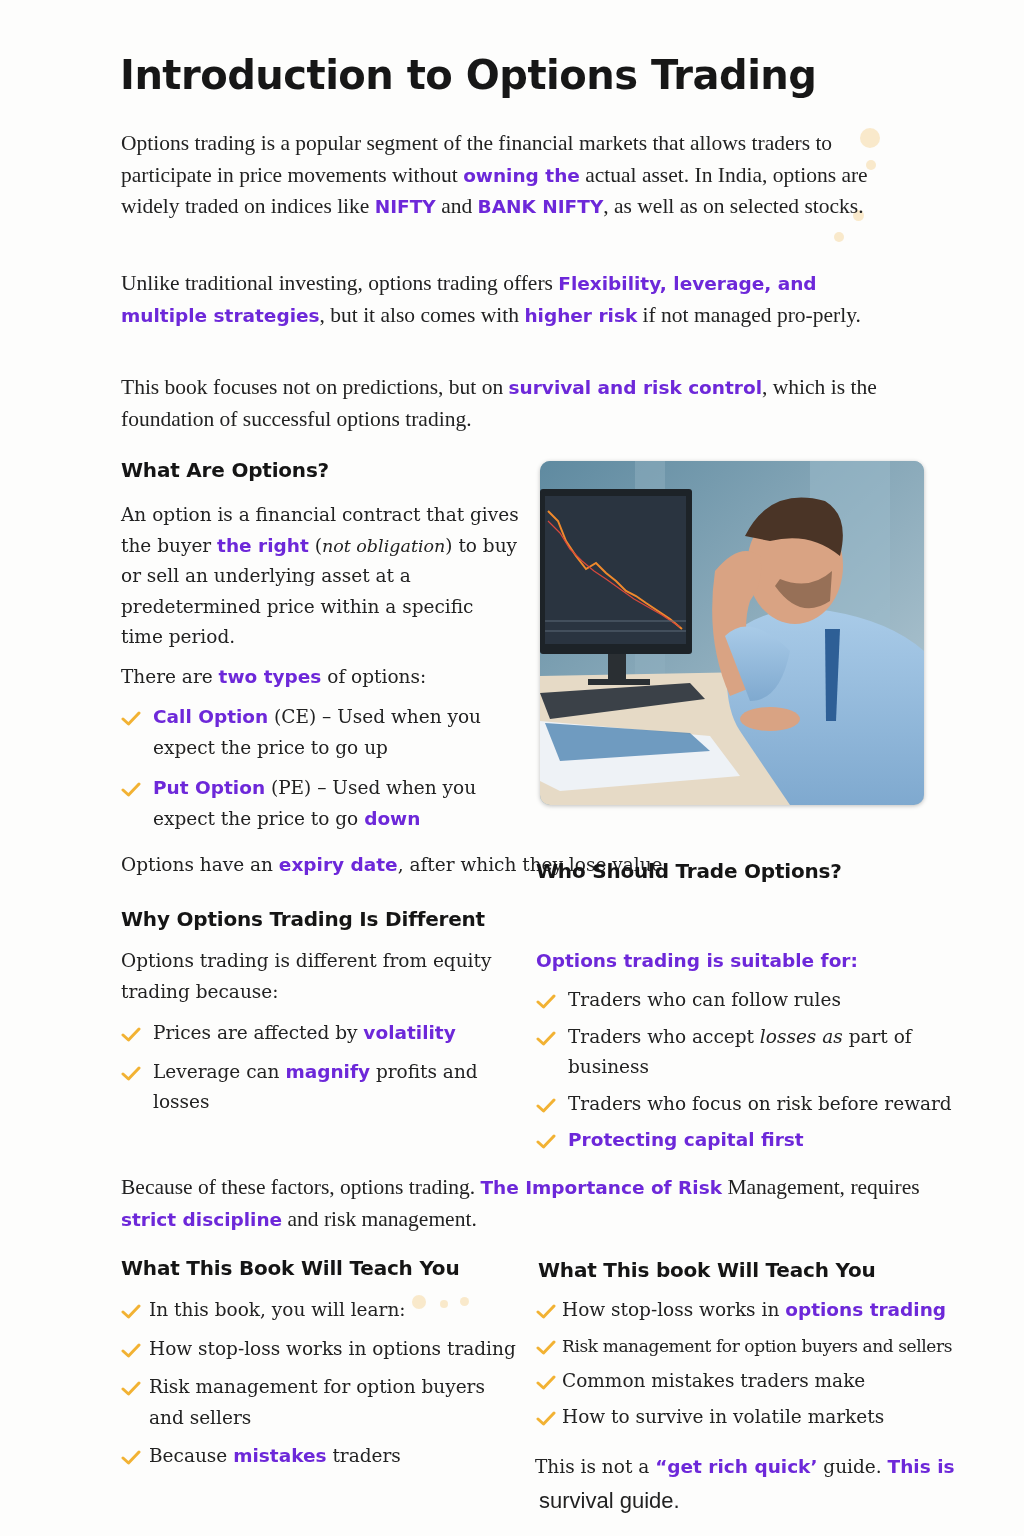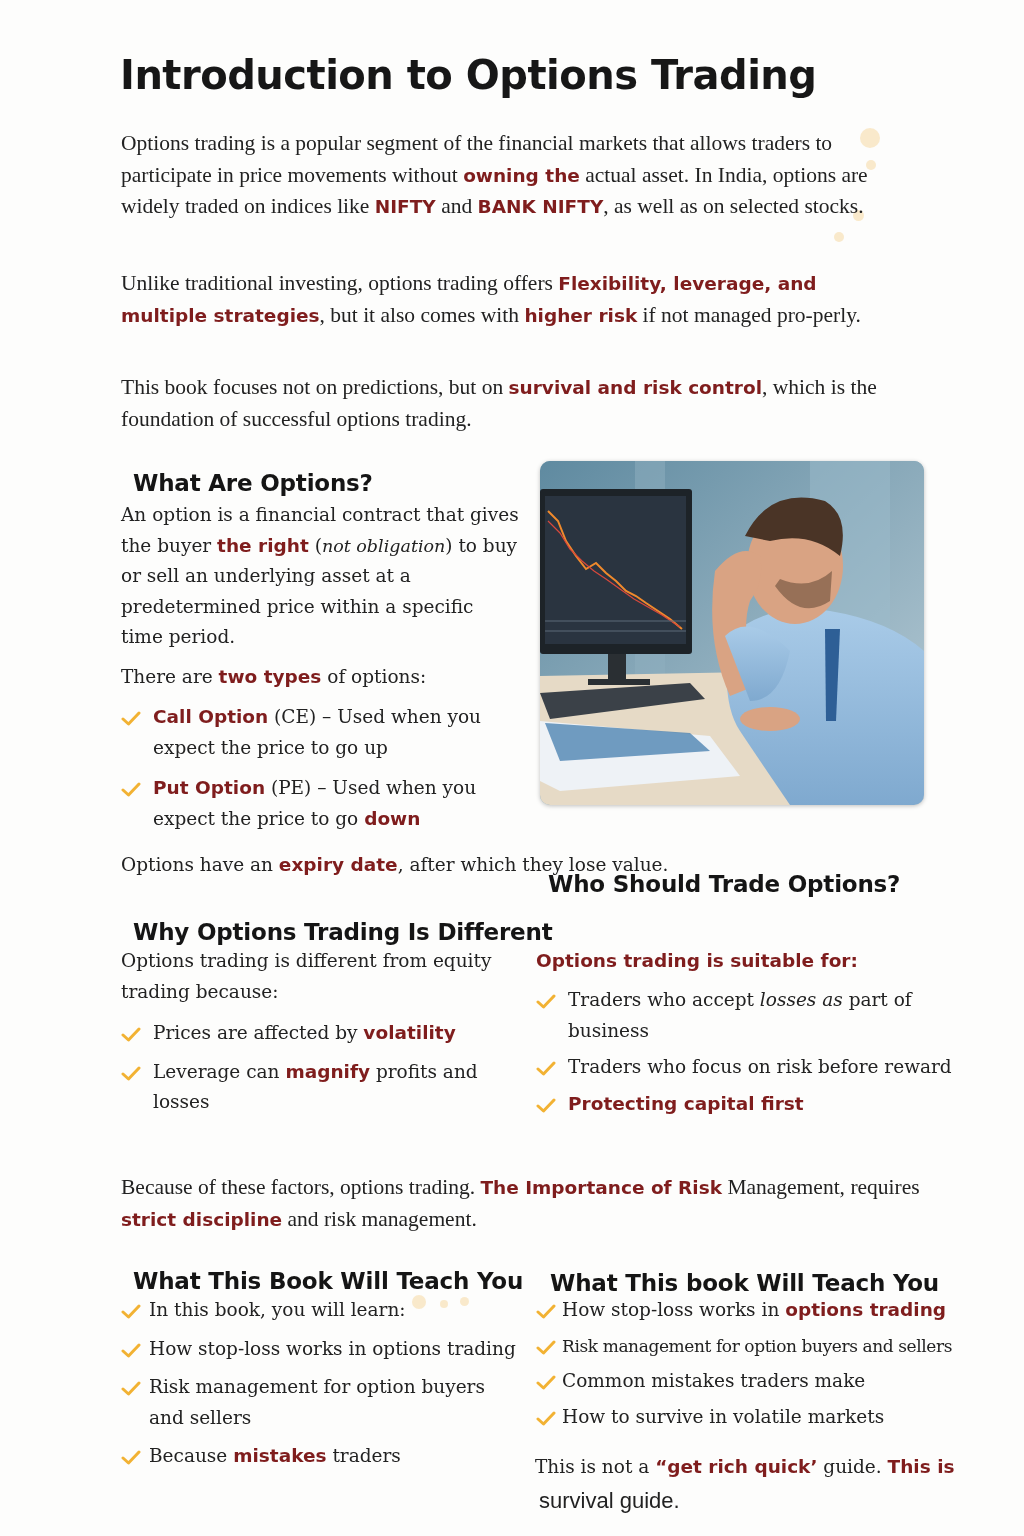--- a/index.html
+++ b/index.html
@@ -5,34 +5,34 @@
   html, body { margin: 0; padding: 0; }
   body {
     width: 1024px; height: 1536px; overflow: hidden;
     background: #fdfdfc;
     color: #1a1a1a;
     font-family: "Liberation Sans", "DejaVu Sans", sans-serif;
     position: relative;
   }
   .page { position: absolute; left: 0; top: 0; width: 1024px; height: 1308px; }
   .deco { position: absolute; border-radius: 50%; background: #f6d9a3; opacity: .55; }
-  b { font-weight: 700; color: #7f1d1d; }
+  b { font-weight: 700; color: #6d28d9; }
   .title {
     position: absolute; left: 120px; top: 52px;
     font-family: "DejaVu Sans", sans-serif; font-weight: 700;
     font-size: 40px; letter-spacing: -0.5px; color: #171717; margin: 0;
   }
   .para {
     position: absolute; left: 121px; width: 800px; margin: 0;
     font-family: "Liberation Serif", serif; font-size: 21.5px; line-height: 31.5px; color: #222;
   }
   .para b { font-family: "DejaVu Sans", sans-serif; font-size: 18.5px; }
   .h2 {
-    position: absolute; margin: 12px;
-    font-family: "DejaVu Sans", sans-serif; font-weight: 700; font-size: 23px; color: #151515;
+    position: absolute; margin: 0;
+    font-family: "DejaVu Sans", sans-serif; font-weight: 700; font-size: 20px; color: #151515;
     letter-spacing: -0.2px;
   }
   .txt {
     position: absolute; margin: 0;
     font-family: "DejaVu Serif", serif; font-size: 18.5px; line-height: 30.5px; color: #222;
   }
   .txt b { font-family: "DejaVu Sans", sans-serif; font-size: 18.5px; }
   .txt i { font-family: "DejaVu Serif", serif; font-style: italic; font-size: 17.5px; }
   ul.checks { position: absolute; margin: 0; padding: 0; list-style: none; }
   ul.checks li {
@@ -171,20 +171,26 @@
         </svg>
       <span>Leverage can </span><b>magnify</b><span> profits and losses</span>
     </li>
   </ul>
 
   <h2 class="h2" style="left:536px;top:859px;">Who Should Trade Options?</h2>
   <p class="txt" style="left:536px;top:946px;width:420px;">
     <b>Options trading is suitable for:</b>
   </p>
   <ul class="checks" style="left:536px;top:985px;width:440px;">
+    <li style="margin-bottom:6px;">
+      <svg class="check" viewBox="0 0 20 15">
+          <path d="M2 8 L7.5 13 L18 2" fill="none" stroke="#f2b233" stroke-width="3" stroke-linecap="round" stroke-linejoin="round"></path>
+        </svg>
+      <span>Traders who can follow rules</span>
+    </li>
     <li style="margin-bottom:6px;width:370px;">
       <svg class="check" viewBox="0 0 20 15">
           <path d="M2 8 L7.5 13 L18 2" fill="none" stroke="#f2b233" stroke-width="3" stroke-linecap="round" stroke-linejoin="round"></path>
         </svg>
       <span>Traders who accept </span><i>losses as</i><span> part of business</span>
     </li>
     <li style="margin-bottom:6px;">
       <svg class="check" viewBox="0 0 20 15">
           <path d="M2 8 L7.5 13 L18 2" fill="none" stroke="#f2b233" stroke-width="3" stroke-linecap="round" stroke-linejoin="round"></path>
         </svg>

